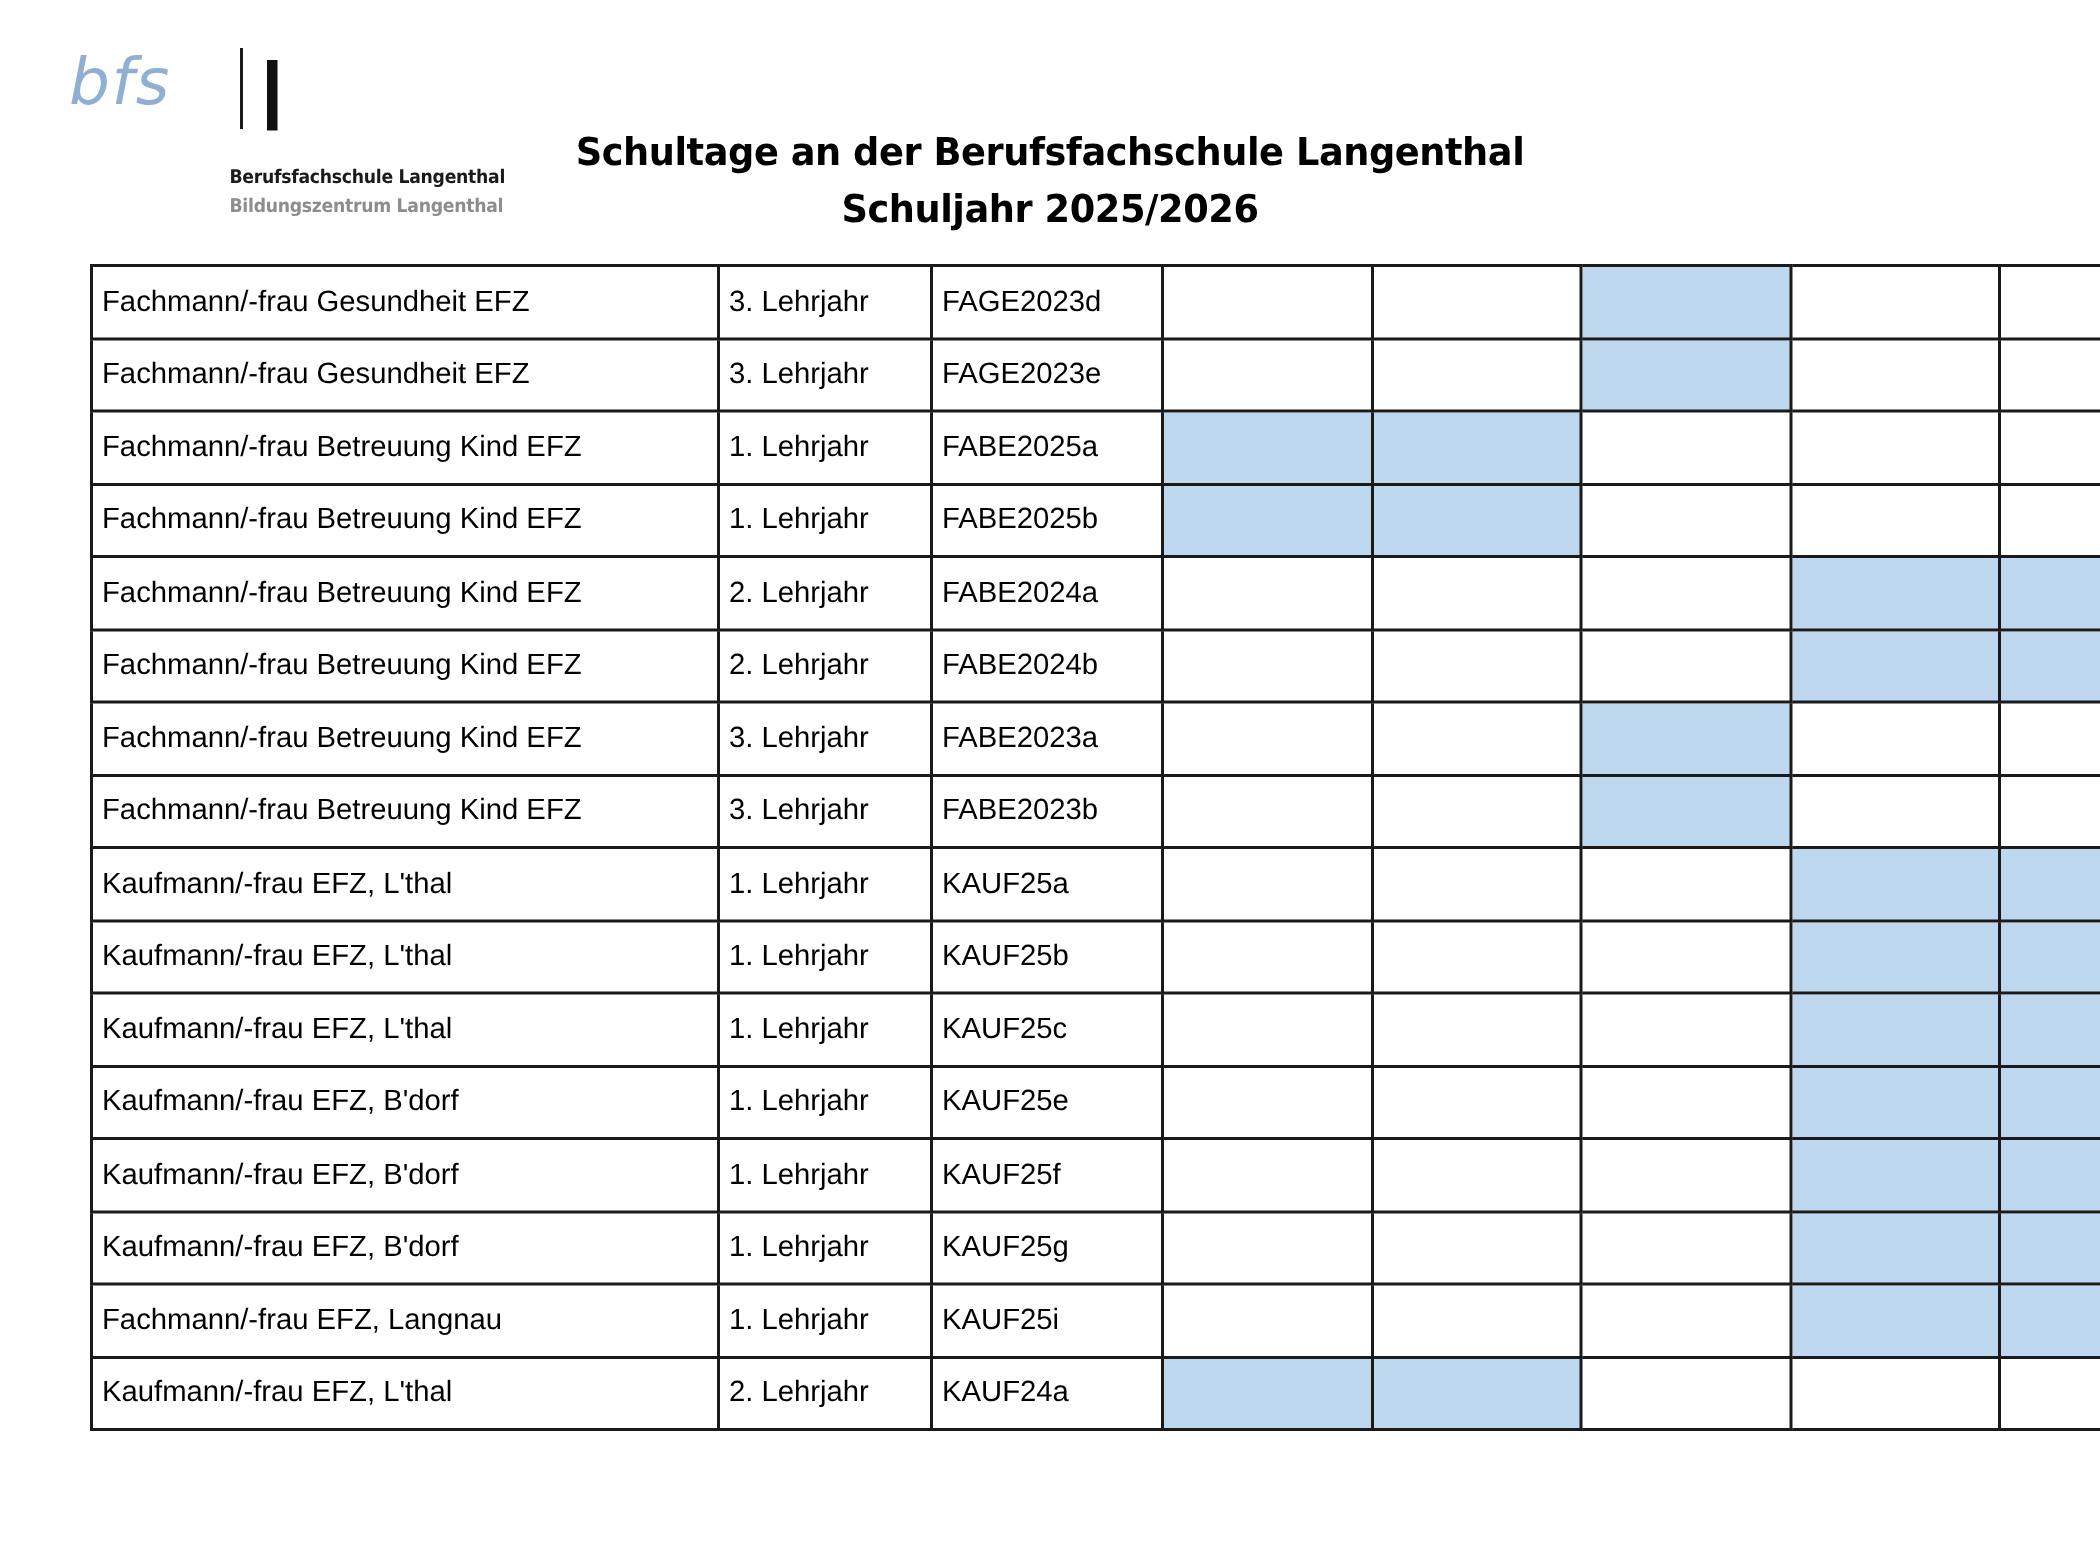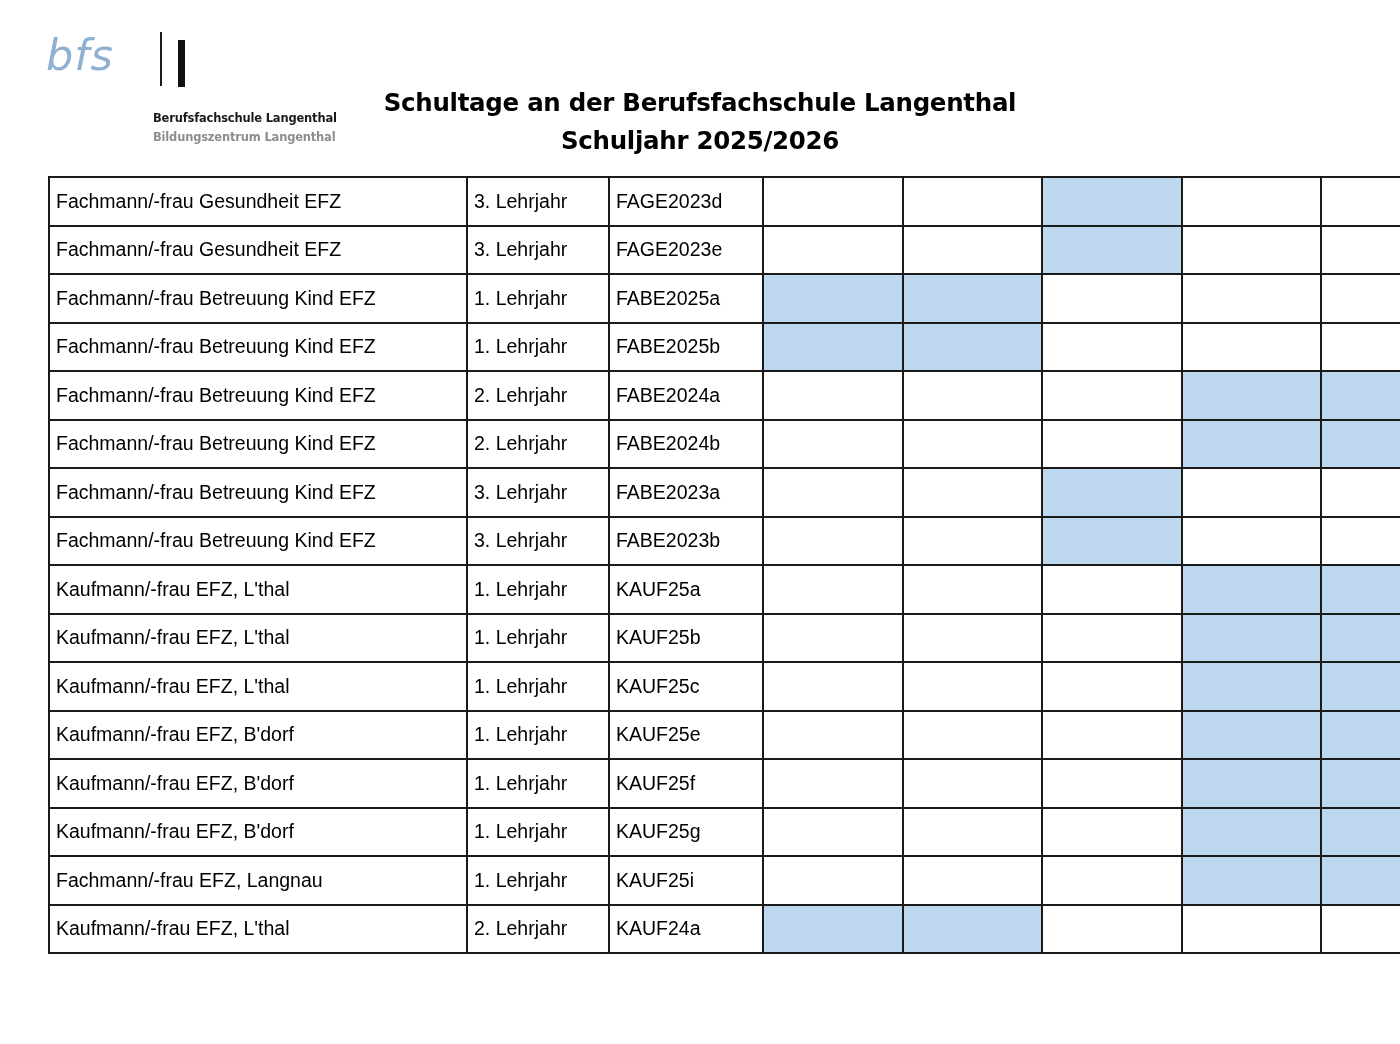--- a/index.html
+++ b/index.html
@@ -104,21 +104,21 @@
     letter-spacing: -0.3px;
     color: #000000;
     line-height: 38px;
     white-space: nowrap;
     transform: scaleX(0.96);
   }
 
   
   .table-wrap {
     position: absolute;
-    left: 48px;
+    left: 60px;
     top: 176px;
     width: 1300px;
   }
   table.schedule {
     border-collapse: collapse;
     table-layout: fixed;
     width: 1300px;
     border: 2px solid #000000;
   }
   table.schedule td {

